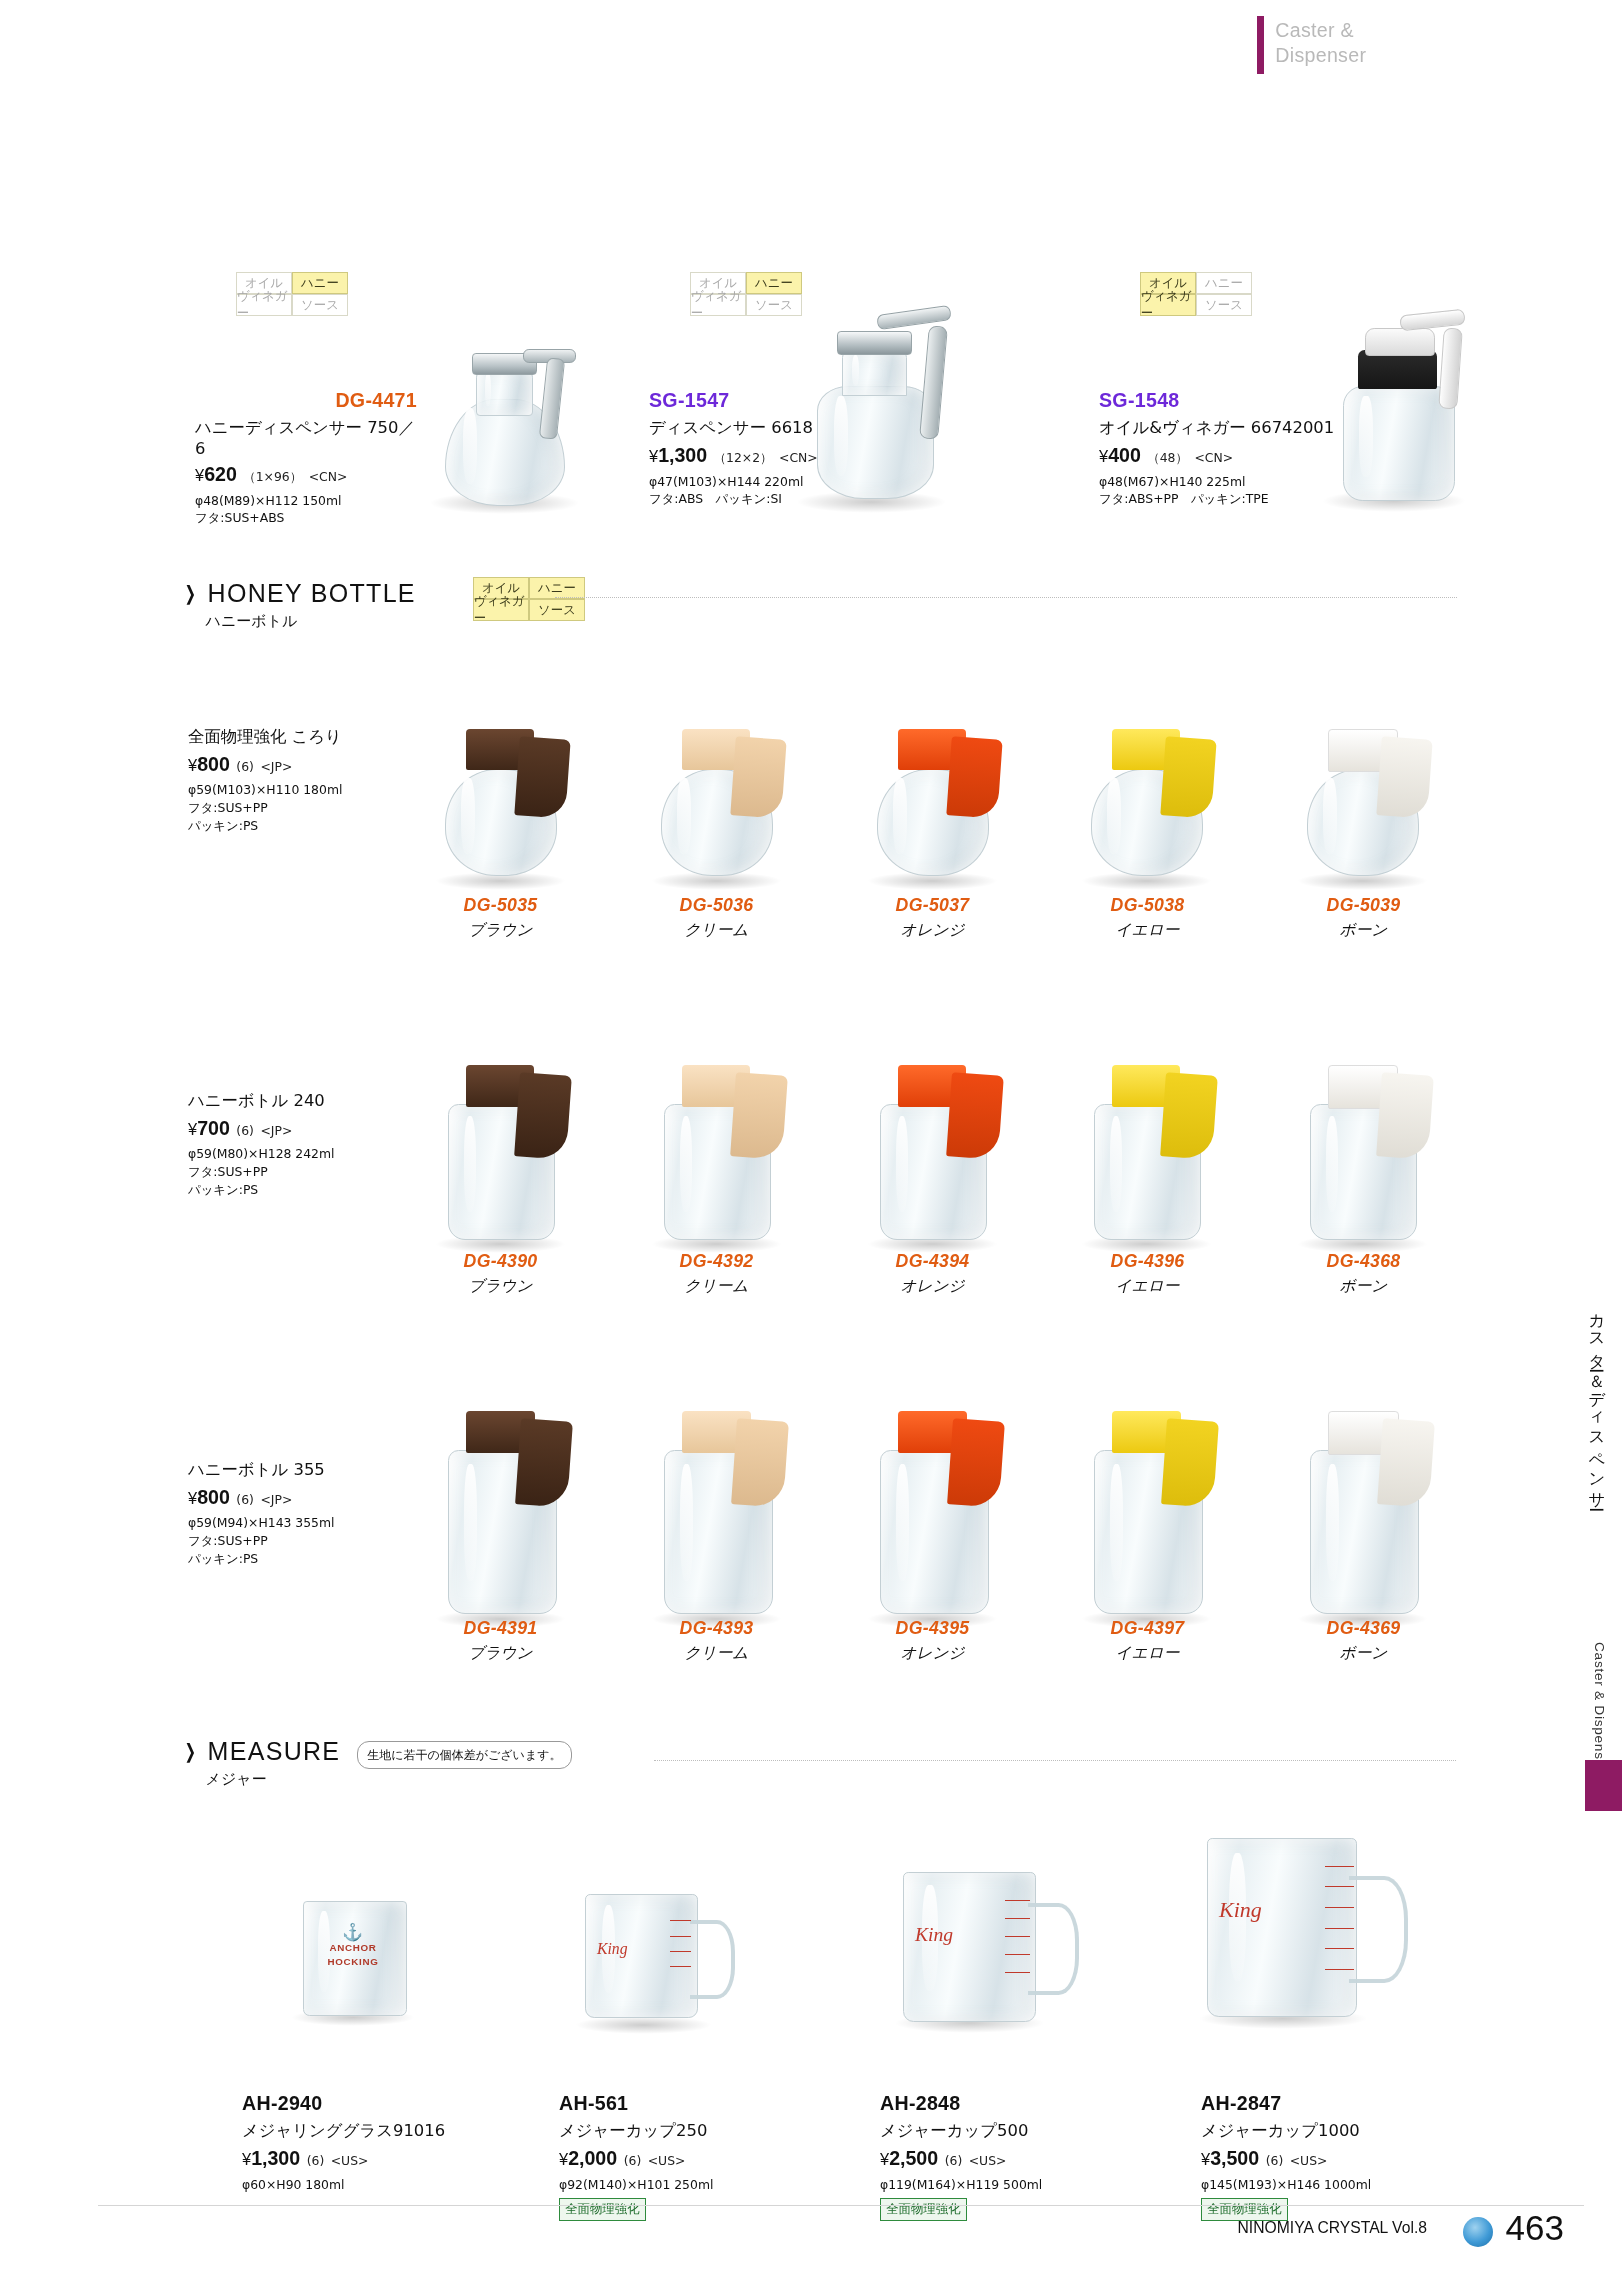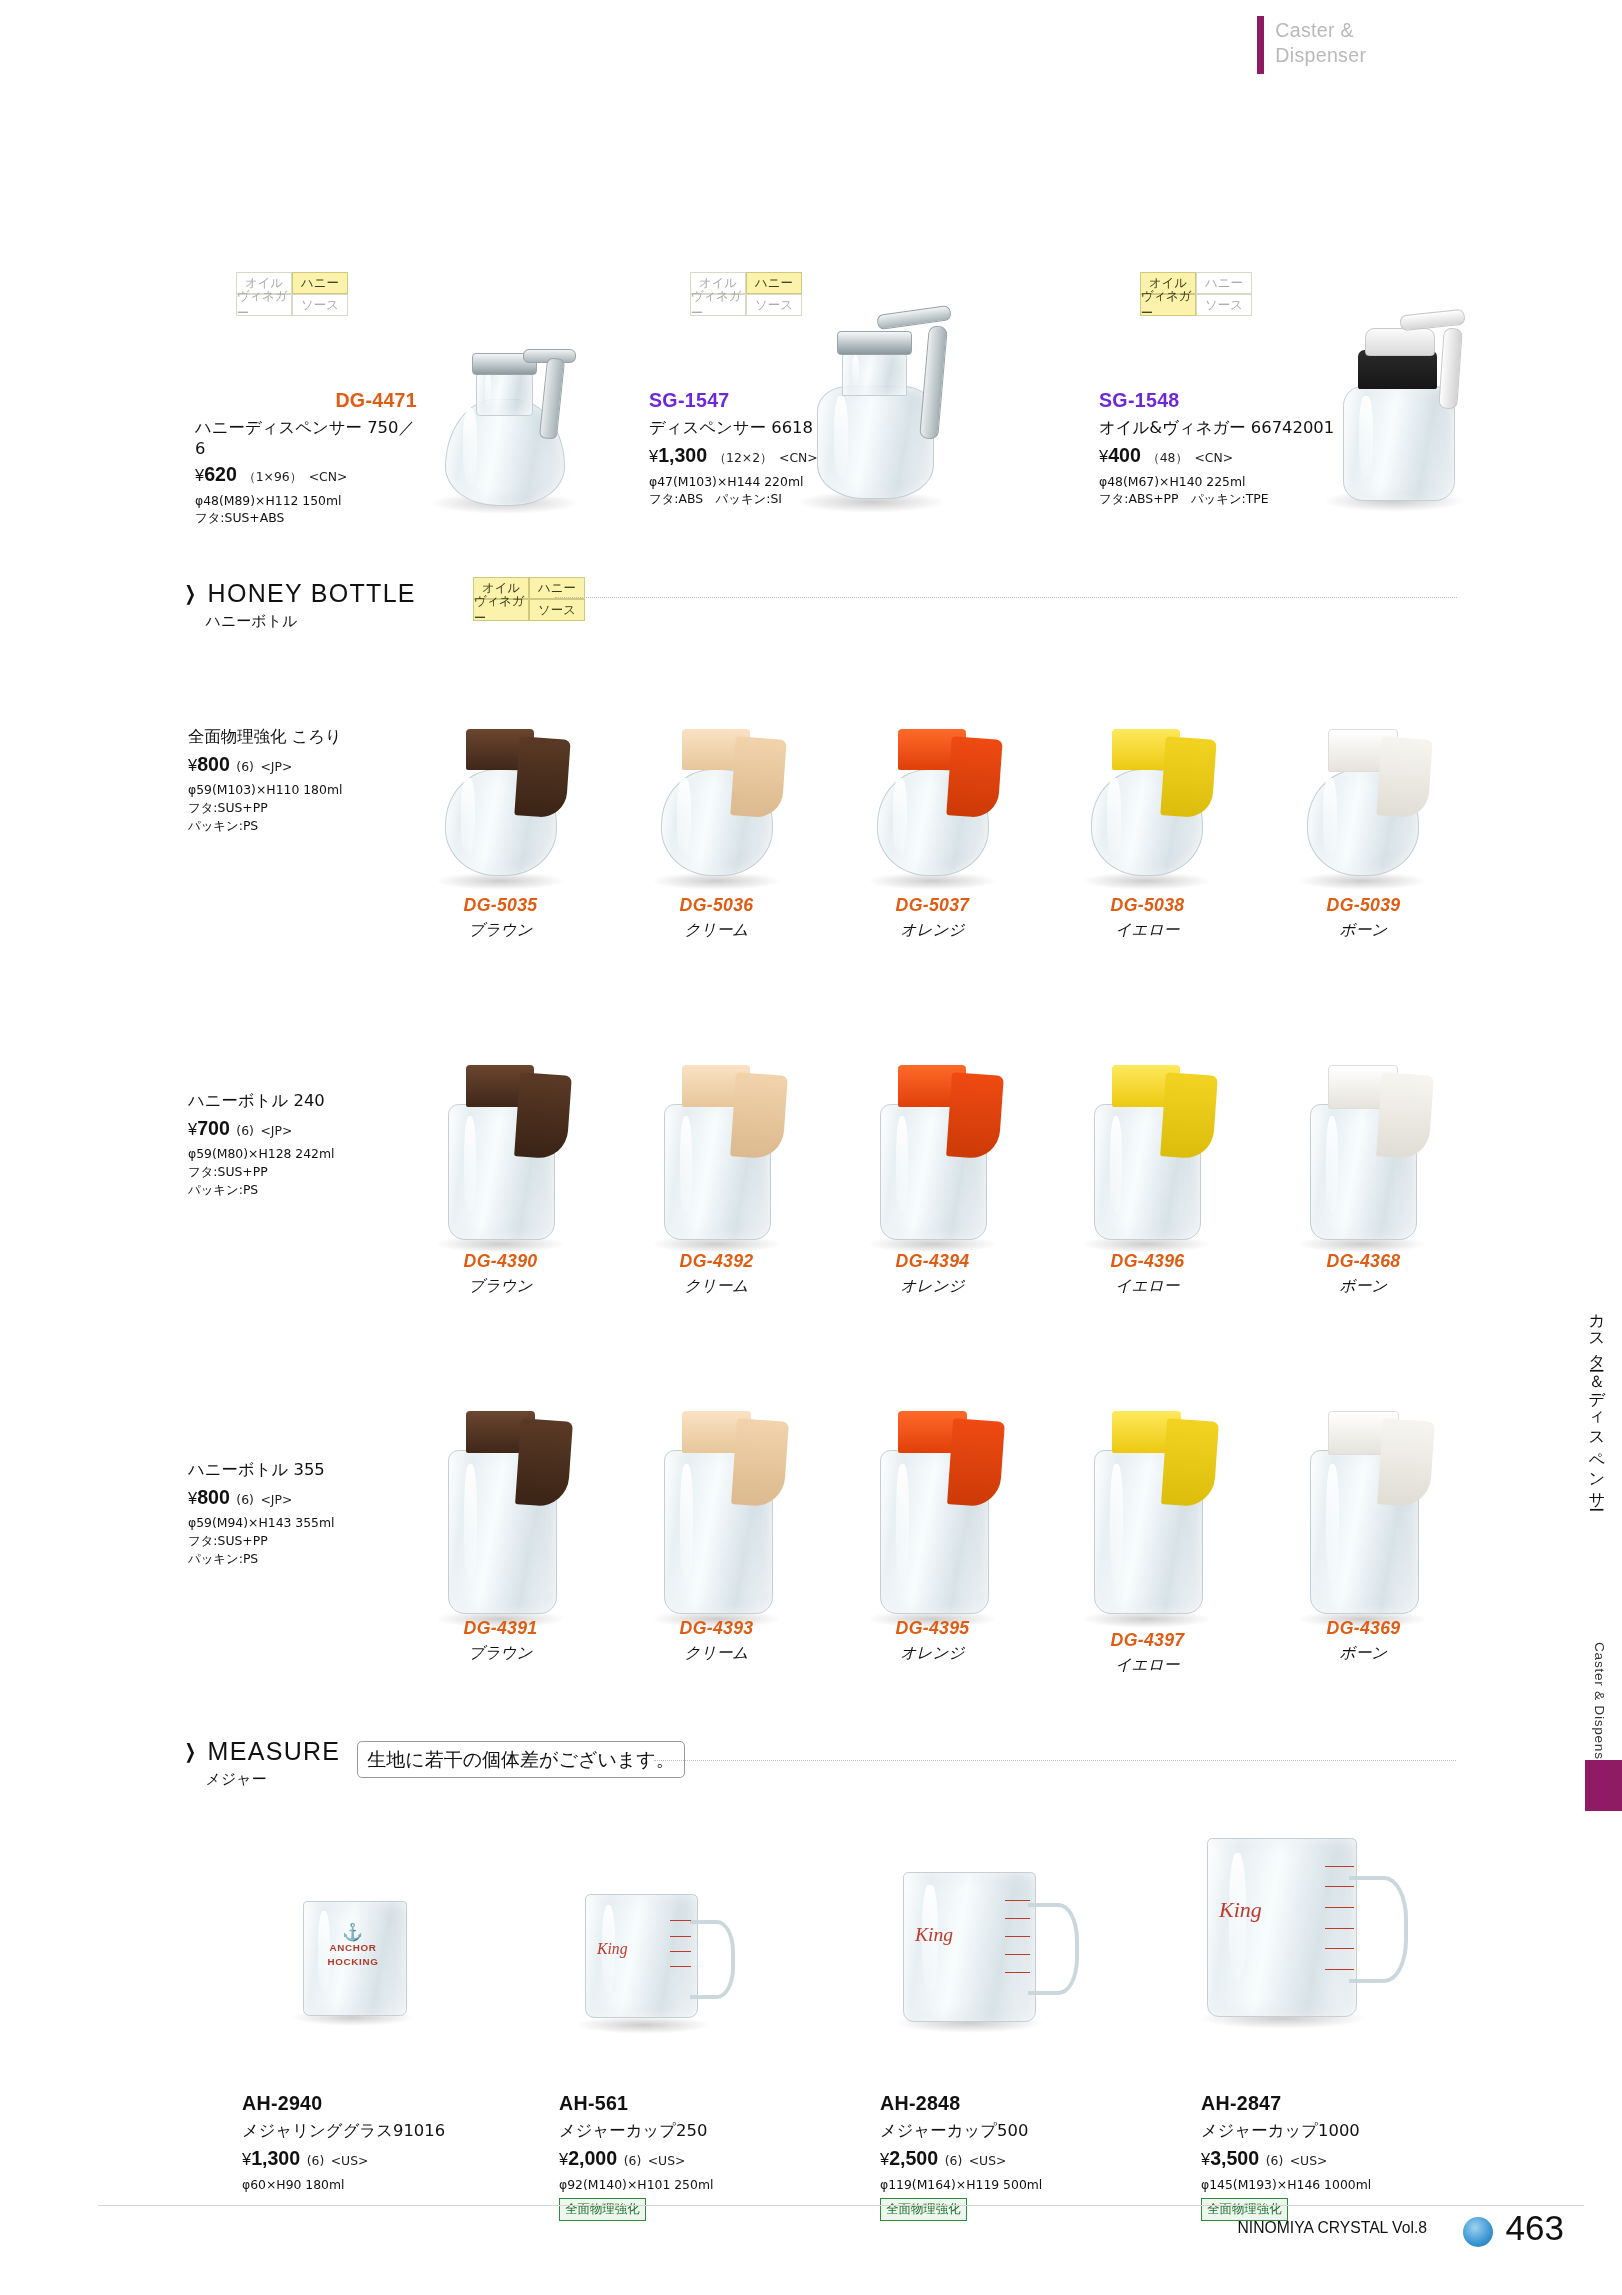--- a/index.html
+++ b/index.html
@@ -70,22 +70,22 @@
   .spec{font-size:12.4px;line-height:17.7px;margin-top:5.2px;color:#111;font-family:"DejaVu Sans", sans-serif;}
 
   
   .sect{position:absolute;}
   .sect .arrow{display:inline-block;color:#111;font-size:19.6px;transform:scaleX(.7);}
   .sect .en{font-size:25px;letter-spacing:1.3px;color:#111;font-weight:400;}
   .sect .jp{font-size:15px;color:#111;margin-top:3.9px;font-family:"DejaVu Sans", sans-serif;}
   .dotline{position:absolute;height:0;border-top:1.3px dotted #bdbdbd;}
 
   .note{
-    position:absolute;border:0.7px solid #999;border-radius:5px;
-    font-size:19px;padding:4.6px 9.2px;background:#fff;color:#111;
+    position:absolute;border:0.7px solid #999;border-radius:12px;
+    font-size:12px;padding:4.6px 9.2px;background:#fff;color:#111;
     font-family:"DejaVu Sans", sans-serif;
   }
 
   
   .variant{position:absolute;text-align:center;width:151px;font-style:italic;}
   .variant .vcode{font-size:17.7px;font-weight:bold;color:#e05c12;letter-spacing:0.3px;}
   .variant .vname{font-size:15.7px;color:#111;margin-top:3.9px;font-family:"DejaVu Sans", sans-serif;}
 
   
   .rowspec{position:absolute;width:275px;}
@@ -460,21 +460,21 @@
     <div class="vname">ブラウン</div>
   </div>
   <div class="variant" style="left:641px;top:1618px;">
     <div class="vcode">DG-4393</div>
     <div class="vname">クリーム</div>
   </div>
   <div class="variant" style="left:857px;top:1618px;">
     <div class="vcode">DG-4395</div>
     <div class="vname">オレンジ</div>
   </div>
-  <div class="variant" style="left:1072px;top:1618px;margin-top:12px;">
+  <div class="variant" style="left:1072px;top:1618px;">
     <div class="vcode">DG-4397</div>
     <div class="vname">イエロー</div>
   </div>
   <div class="variant" style="left:1288px;top:1618px;">
     <div class="vcode">DG-4369</div>
     <div class="vname">ボーン</div>
   </div>
 
   <div class="sect" style="left:182px;top:1737px;">
     <div style="display:flex;align-items:center;gap:9.2px;">

